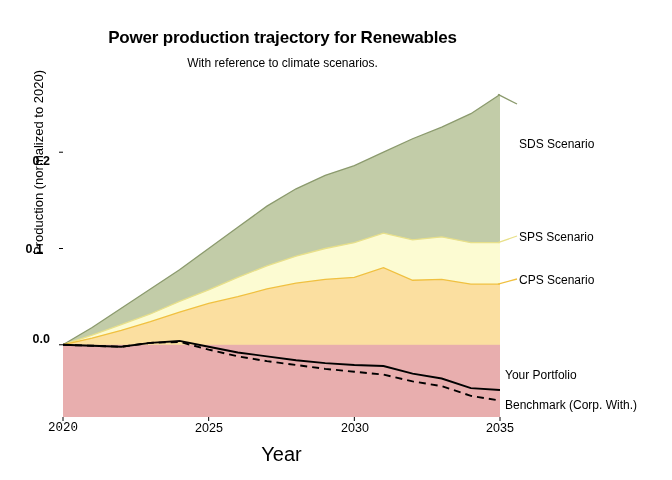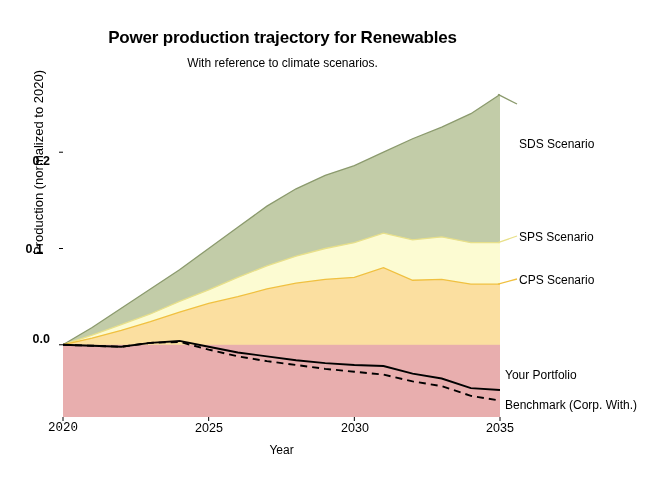--- a/index.html
+++ b/index.html
@@ -16,21 +16,21 @@
   .subtitle{
     position:absolute;left:0;top:56px;width:565px;text-align:center;
     font-size:12px;font-weight:normal;
   }
   .ylabel{
     position:absolute;left:-92px;top:155px;width:260px;text-align:center;
     font-size:13px;transform:rotate(-90deg);transform-origin:center center;
   }
   .xlabel{
     position:absolute;left:63px;top:443px;width:437px;text-align:center;
-    font-size:12px;
+    font-size:20px;
   }
   .ytick{
     position:absolute;right:0;width:40px;text-align:right;
     font-size:12.5px;line-height:1;font-weight:bold;
   }
   .xtick{
     position:absolute;top:421px;width:60px;text-align:center;
     font-size:12.5px;
   }
   .annot{

